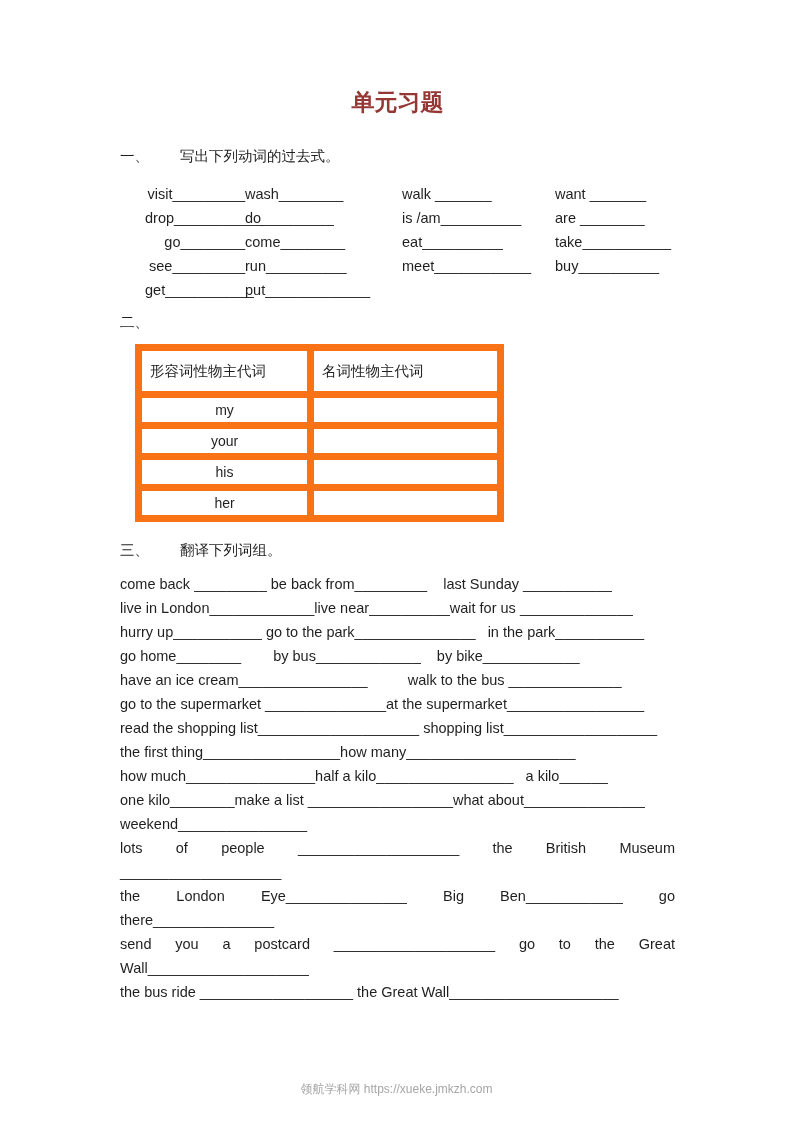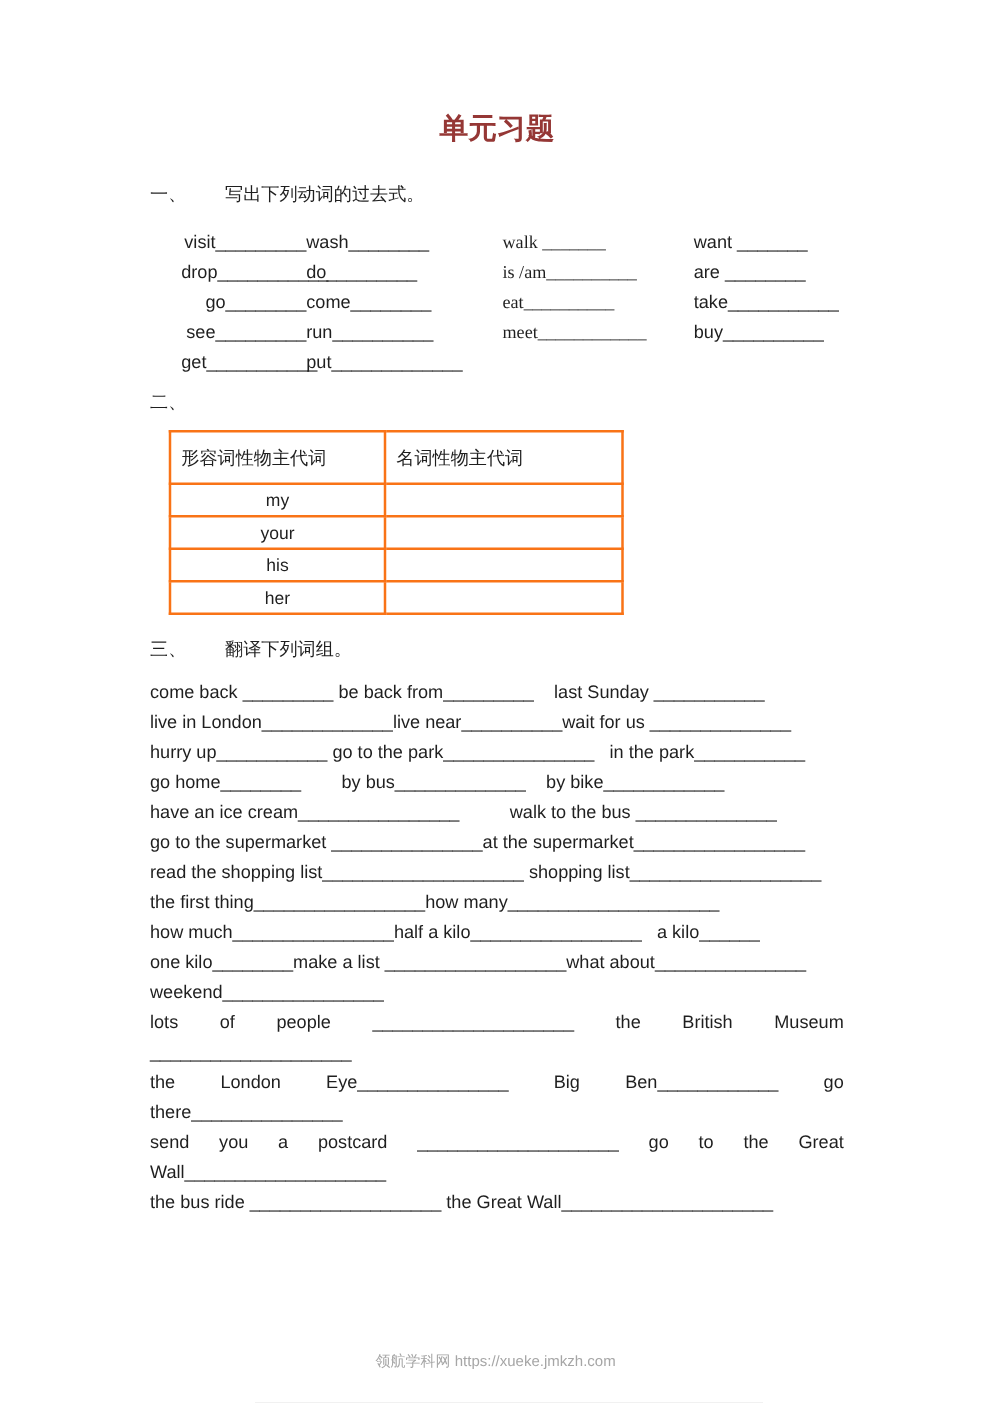--- a/index.html
+++ b/index.html
@@ -17,30 +17,30 @@
   .sec-heading { display:flex; font-size:14.5px; line-height:24px; }
   .sec-heading .sec-num { width:60px; flex:0 0 60px; }
   .sec1 { margin-bottom:14px; }
   .sec2 { margin-top:8px; }
   .sec3 { margin-top:16px; }
 
   .verb-grid { margin-left:25px; font-size:14.5px; }
   .verb-row { display:flex; line-height:24px; white-space:pre; }
   .verb-row .c1 { width:100px; flex:0 0 100px;text-align:right; }
   .verb-row .c2 { width:157px; flex:0 0 157px; }
-  .verb-row .c3 { width:153px; flex:0 0 153px;font-family:Liberation Serif, serif; }
+  .verb-row .c3 { width:153px; flex:0 0 153px; }
   .verb-row .c4 { flex:1; }
   .verb-row.serif { font-family:"Liberation Serif", serif; font-size:15px; }
 
   table.pronoun-table {
     border-collapse:collapse; margin-left:15px; margin-top:10px;
     width:362px; table-layout:fixed; font-size:14px;
   }
   table.pronoun-table th, table.pronoun-table td {
-    border:2px solid #f97316; padding:0 8px;
+    border:7px solid #f97316; padding:0 8px;
   }
   table.pronoun-table th {
     font-weight:normal; text-align:left; height:40px;
     vertical-align:middle; font-size:14.5px;
   }
   table.pronoun-table col.colA { width:172px; }
   table.pronoun-table col.colB { width:190px; }
   table.pronoun-table td { height:24px; }
   table.pronoun-table td.centered { text-align:center; }
 

